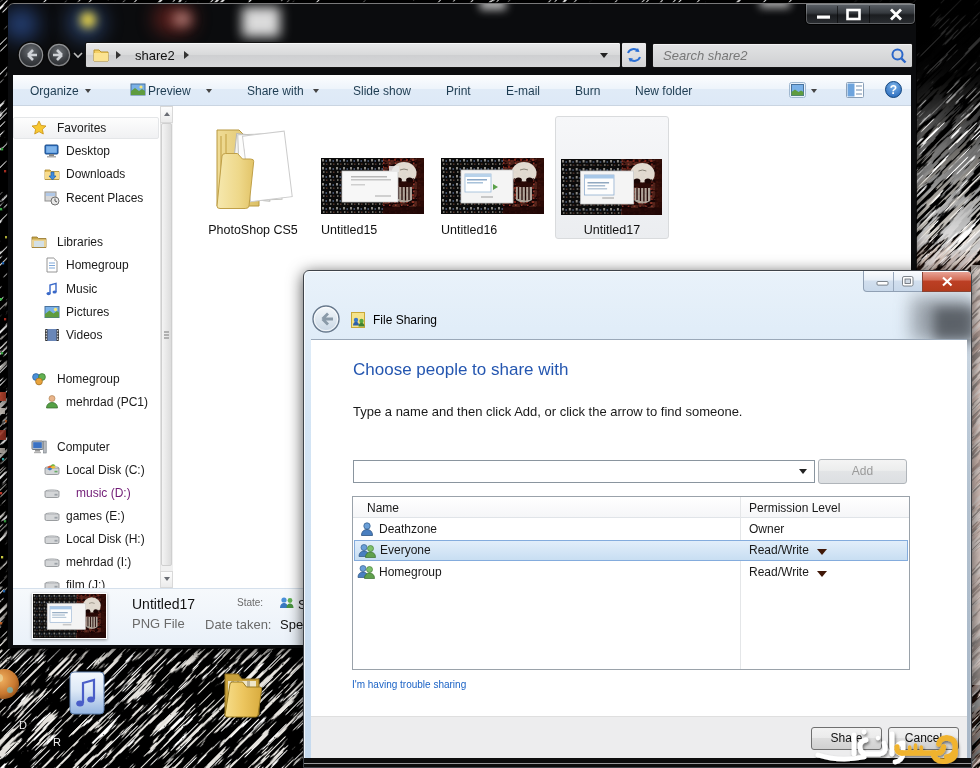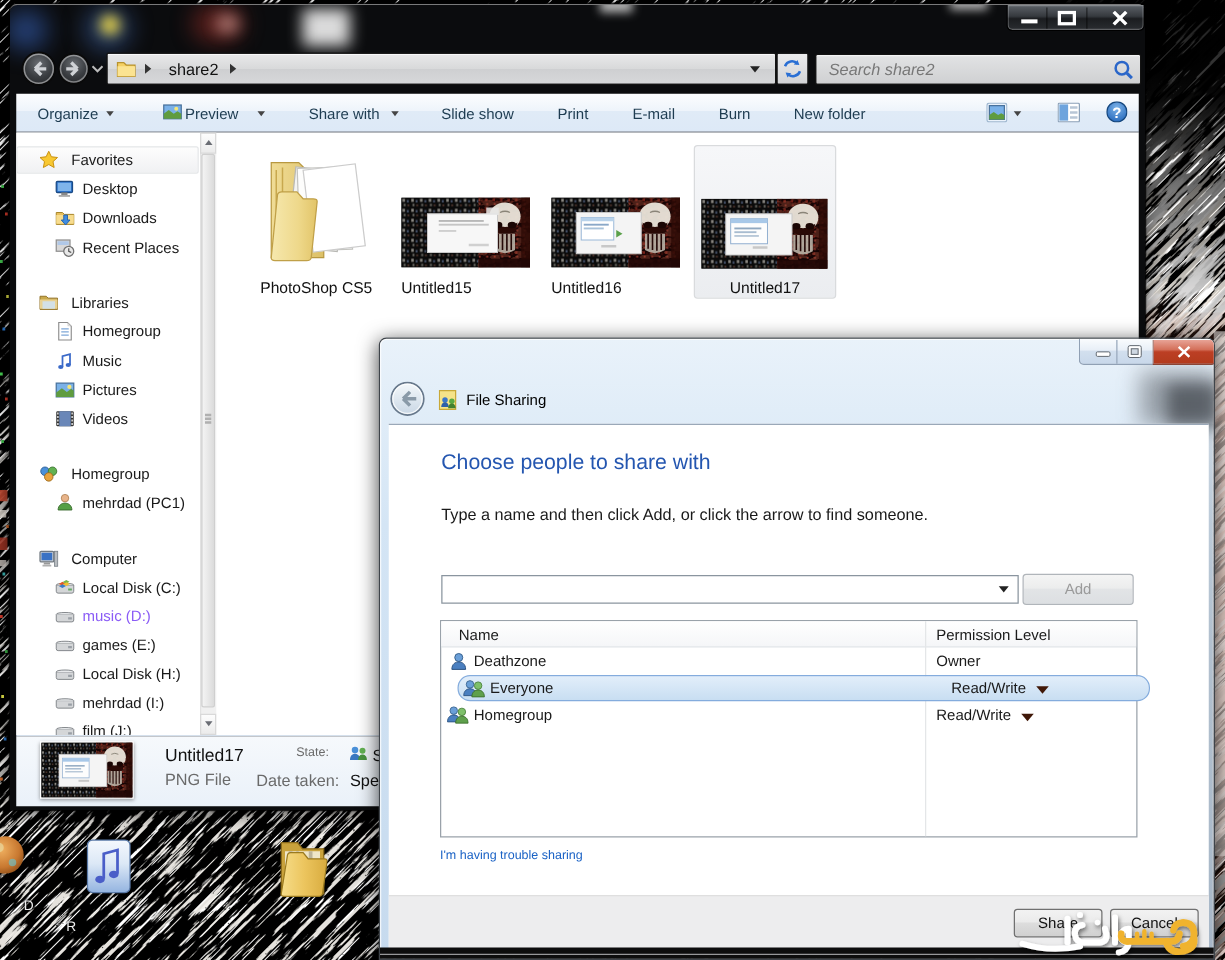--- a/index.html
+++ b/index.html
@@ -344,21 +344,21 @@
         <path d="M6.2 3.5 l2.8 -1.6 2.6 1.4 -2.8 1.6 z" fill="#7ab648"></path>
         <path d="M3.2 7 l2.9 -1.6 2.7 1.4 -2.9 1.6 z" fill="#3a7ac8"></path>
         <path d="M6.4 5.4 l2.8 -1.6 2.7 1.4 -2.9 1.6 z" fill="#f0c030"></path>
       </svg>
 <div class="abs" style="left:53px;top:357px;font-size:12px;color:#1a1a1a;white-space:nowrap">Local Disk (C:)</div>
 <svg class="abs" style="left:31px;top:379px" width="16" height="16">
         <path d="M1 6.5 h14 v4.5 a1.5 1.5 0 0 1 -1.5 1.5 h-11 A1.5 1.5 0 0 1 1 11 z" fill="#d4d6d8" stroke="#85898d" stroke-width=".8"></path>
         <path d="M1 6.5 c0 -2 14 -2 14 0" fill="#e8eaec" stroke="#85898d" stroke-width=".8"></path>
         <rect x="10.5" y="8.8" width="3" height="1.8" fill="#9aa0a6"></rect>
       </svg>
-<div class="abs" style="left:53px;top:380px;font-size:12px;color:#8b5cf6;white-space:nowrap">music (D:)</div>
+<div class="abs" style="left:63px;top:380px;font-size:12px;color:#701a75;white-space:nowrap">music (D:)</div>
 <svg class="abs" style="left:31px;top:402px" width="16" height="16">
         <path d="M1 6.5 h14 v4.5 a1.5 1.5 0 0 1 -1.5 1.5 h-11 A1.5 1.5 0 0 1 1 11 z" fill="#d4d6d8" stroke="#85898d" stroke-width=".8"></path>
         <path d="M1 6.5 c0 -2 14 -2 14 0" fill="#e8eaec" stroke="#85898d" stroke-width=".8"></path>
         <rect x="10.5" y="8.8" width="3" height="1.8" fill="#9aa0a6"></rect>
       </svg>
 <div class="abs" style="left:53px;top:403px;font-size:12px;color:#1a1a1a;white-space:nowrap">games (E:)</div>
 <svg class="abs" style="left:31px;top:425px" width="16" height="16">
         <path d="M1 6.5 h14 v4.5 a1.5 1.5 0 0 1 -1.5 1.5 h-11 A1.5 1.5 0 0 1 1 11 z" fill="#d4d6d8" stroke="#85898d" stroke-width=".8"></path>
         <path d="M1 6.5 c0 -2 14 -2 14 0" fill="#e8eaec" stroke="#85898d" stroke-width=".8"></path>
         <rect x="10.5" y="8.8" width="3" height="1.8" fill="#9aa0a6"></rect>
@@ -571,21 +571,21 @@
 <div class="abs" style="left:14px;top:4px;font-size:12px;color:#1a1a1a">Name</div>
 <div class="abs" style="left:396px;top:4px;font-size:12px;color:#1a1a1a">Permission Level</div>
 <div class="abs" style="left:1px;top:22px;width:554px;height:36px">
           <svg class="abs" style="left:5px;top:2px" width="16" height="16">
             <circle cx="8" cy="5" r="3.2" fill="#6a9fd8" stroke="#38628f" stroke-width=".8"></circle>
             <path d="M2.5 14.5 c0 -4.5 3 -6 5.5 -6 s5.5 1.5 5.5 6 z" fill="#4a7fc0" stroke="#2d5380" stroke-width=".8"></path>
           </svg>
           <div class="abs" style="left:25px;top:3px;font-size:12px;color:#1a1a1a">Deathzone</div>
           <div class="abs" style="left:395px;top:3px;font-size:12px;color:#1a1a1a">Owner</div>
         </div>
-<div class="abs" style="left:13px;top:43px;width:554px;height:21px;background:linear-gradient(180deg,#e2eefa,#c8def2);border:1px solid #84acdd;border-radius:10px">
+<div class="abs" style="left:1px;top:43px;width:554px;height:21px;background:linear-gradient(180deg,#e2eefa,#c8def2);border:1px solid #84acdd;border-radius:0">
           <svg class="abs" style="left:3px;top:2px" width="18" height="16">
             <circle cx="6" cy="4.5" r="3" fill="#6a9fd8" stroke="#38628f" stroke-width=".7"></circle>
             <path d="M1 13.5 c0 -4 2.6 -5.5 5 -5.5 s5 1.5 5 5.5 z" fill="#4a7fc0" stroke="#2d5380" stroke-width=".7"></path>
             <circle cx="12.5" cy="5.5" r="3" fill="#7ec06a" stroke="#49803a" stroke-width=".7"></circle>
             <path d="M7.5 14.5 c0 -4 2.6 -5.5 5 -5.5 s5 1.5 5 5.5 z" fill="#5fa04c" stroke="#3a6e2c" stroke-width=".7"></path>
           </svg>
           <div class="abs" style="left:25px;top:2px;font-size:12px;color:#1a1a1a">Everyone</div>
           <div class="abs" style="left:394px;top:2px;font-size:12px;color:#1a1a1a">Read/Write</div>
           <div class="abs" style="left:462px;top:8px;width:0;height:0;border-top:6px solid #401808;border-left:5px solid transparent;border-right:5px solid transparent"></div>
         </div>

